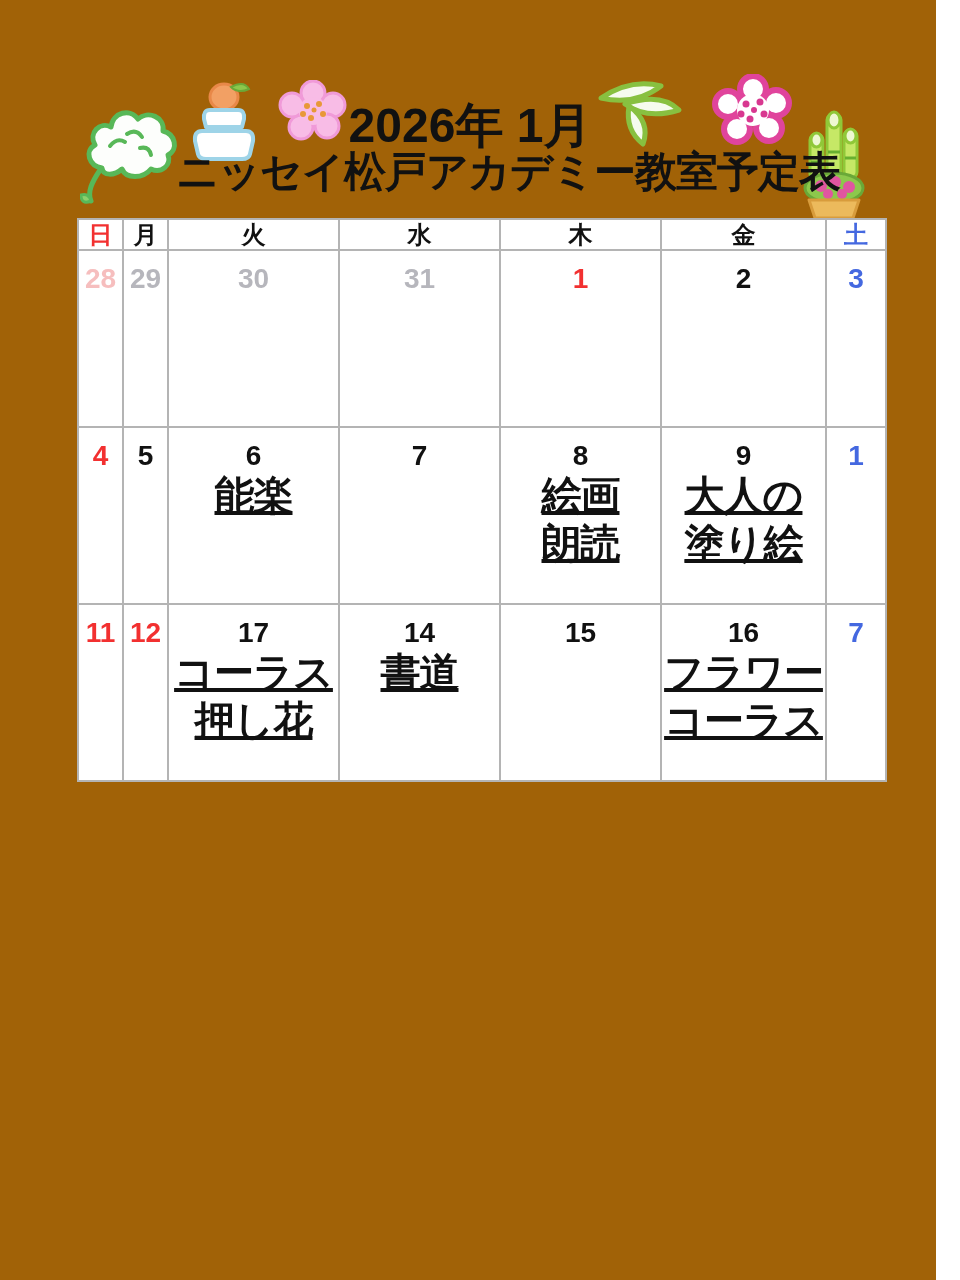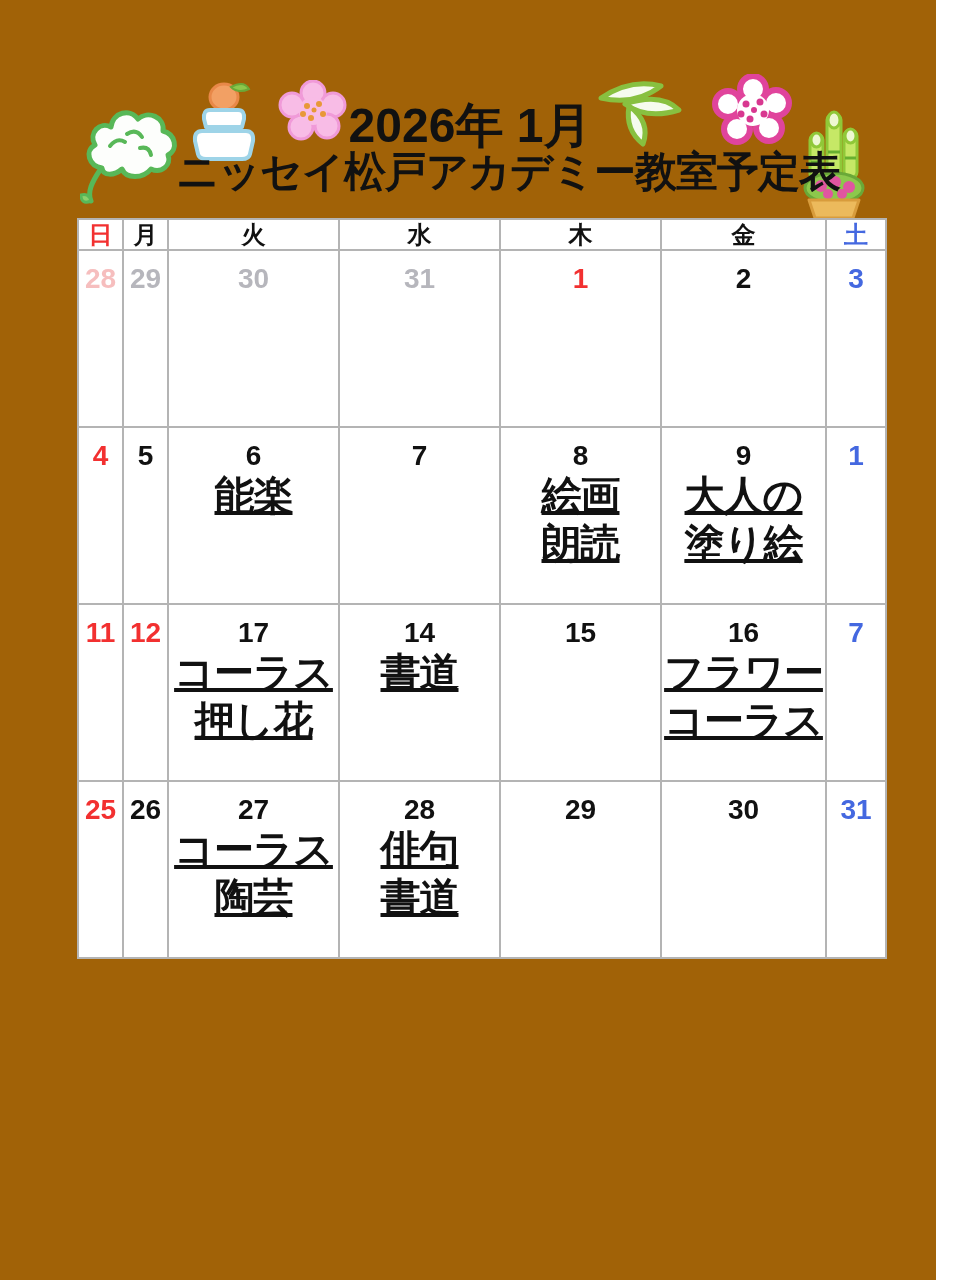--- a/index.html
+++ b/index.html
@@ -217,42 +217,15 @@
           </td>
         <td>
             <div class="num" data-type="normal">16</div>
             <div class="act">フラワー</div>
             <div class="act">コーラス</div>
           </td>
         <td>
             <div class="num" data-type="sat">7</div>
           </td>
       </tr>
-      <tr>
-        <td>
-            <div class="num" data-type="sun">25</div>
-          </td>
-        <td>
-            <div class="num" data-type="normal">26</div>
-          </td>
-        <td>
-            <div class="num" data-type="normal">27</div>
-            <div class="act">コーラス</div>
-            <div class="act">陶芸</div>
-          </td>
-        <td>
-            <div class="num" data-type="normal">28</div>
-            <div class="act">俳句</div>
-            <div class="act">書道</div>
-          </td>
-        <td>
-            <div class="num" data-type="normal">29</div>
-          </td>
-        <td>
-            <div class="num" data-type="normal">30</div>
-          </td>
-        <td>
-            <div class="num" data-type="sat">31</div>
-          </td>
-      </tr>
     </tbody>
   </table>
 </div>
 
 </body></html>

